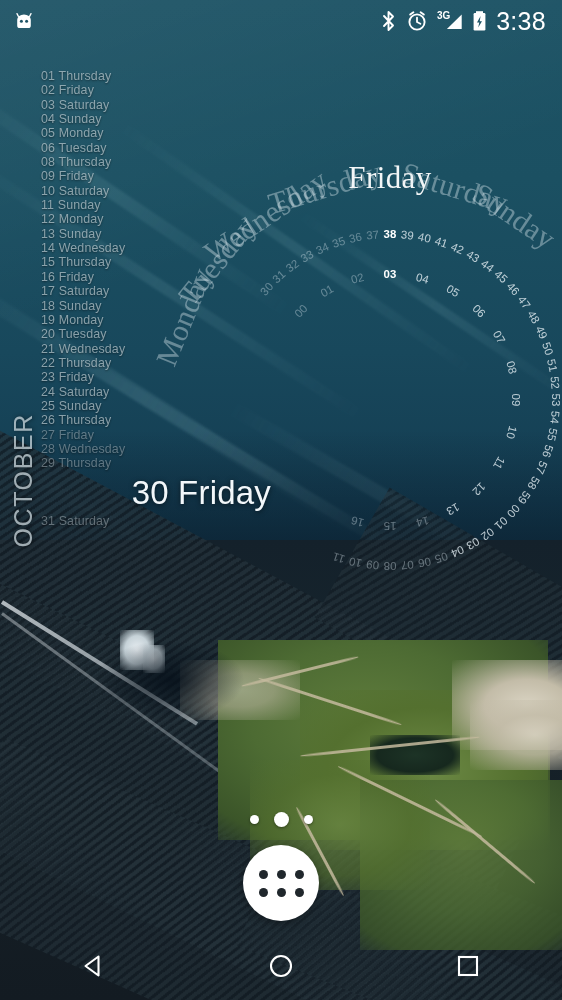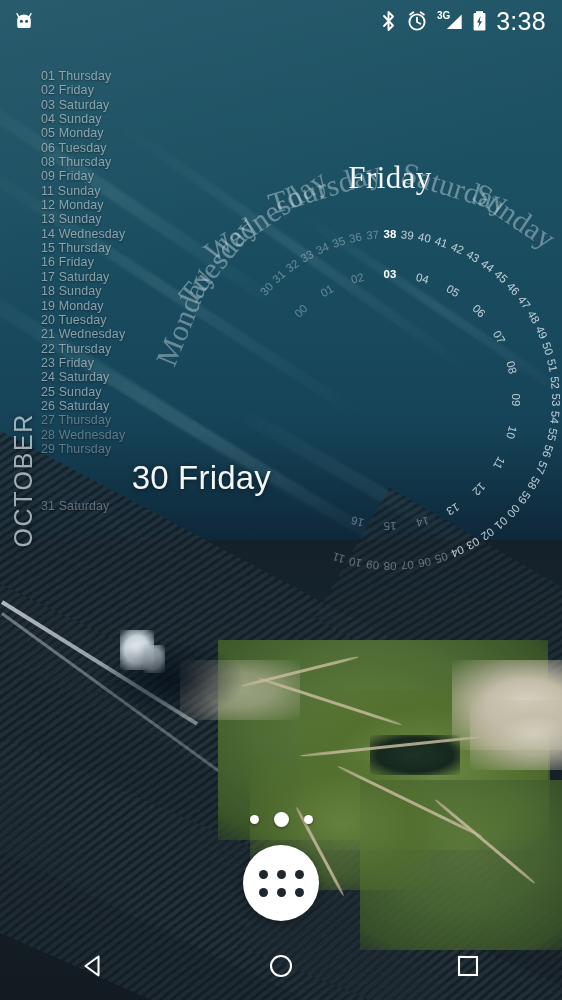--- a/index.html
+++ b/index.html
@@ -280,37 +280,38 @@
 
 <div id="daylist">
     <div class="day-row">01 Thursday</div>
     <div class="day-row">02 Friday</div>
     <div class="day-row">03 Saturday</div>
     <div class="day-row">04 Sunday</div>
     <div class="day-row">05 Monday</div>
     <div class="day-row">06 Tuesday</div>
     <div class="day-row">08 Thursday</div>
     <div class="day-row">09 Friday</div>
+    <div class="day-row">10 Saturday</div>
     <div class="day-row">11 Sunday</div>
     <div class="day-row">12 Monday</div>
     <div class="day-row">13 Sunday</div>
     <div class="day-row">14 Wednesday</div>
     <div class="day-row">15 Thursday</div>
     <div class="day-row">16 Friday</div>
     <div class="day-row">17 Saturday</div>
     <div class="day-row">18 Sunday</div>
     <div class="day-row">19 Monday</div>
     <div class="day-row">20 Tuesday</div>
     <div class="day-row">21 Wednesday</div>
     <div class="day-row">22 Thursday</div>
     <div class="day-row">23 Friday</div>
     <div class="day-row">24 Saturday</div>
     <div class="day-row">25 Sunday</div>
-    <div class="day-row">26 Saturday</div>
-    <div class="day-row dim">27 Thursday</div>
+    <div class="day-row">26 Thursday</div>
+    <div class="day-row dim">27 Friday</div>
     <div class="day-row dim">28 Wednesday</div>
     <div class="day-row dim">29 Thursday</div>
     <div class="day-row current">30 Friday</div>
     <div class="day-row dim">31 Saturday</div>
   </div>
 <div id="month-label">OCTOBER</div>
 
 <div id="clockwrap">
   <svg width="440" height="440" viewBox="-220 -220 440 440">
     <g id="weekday-arc">

